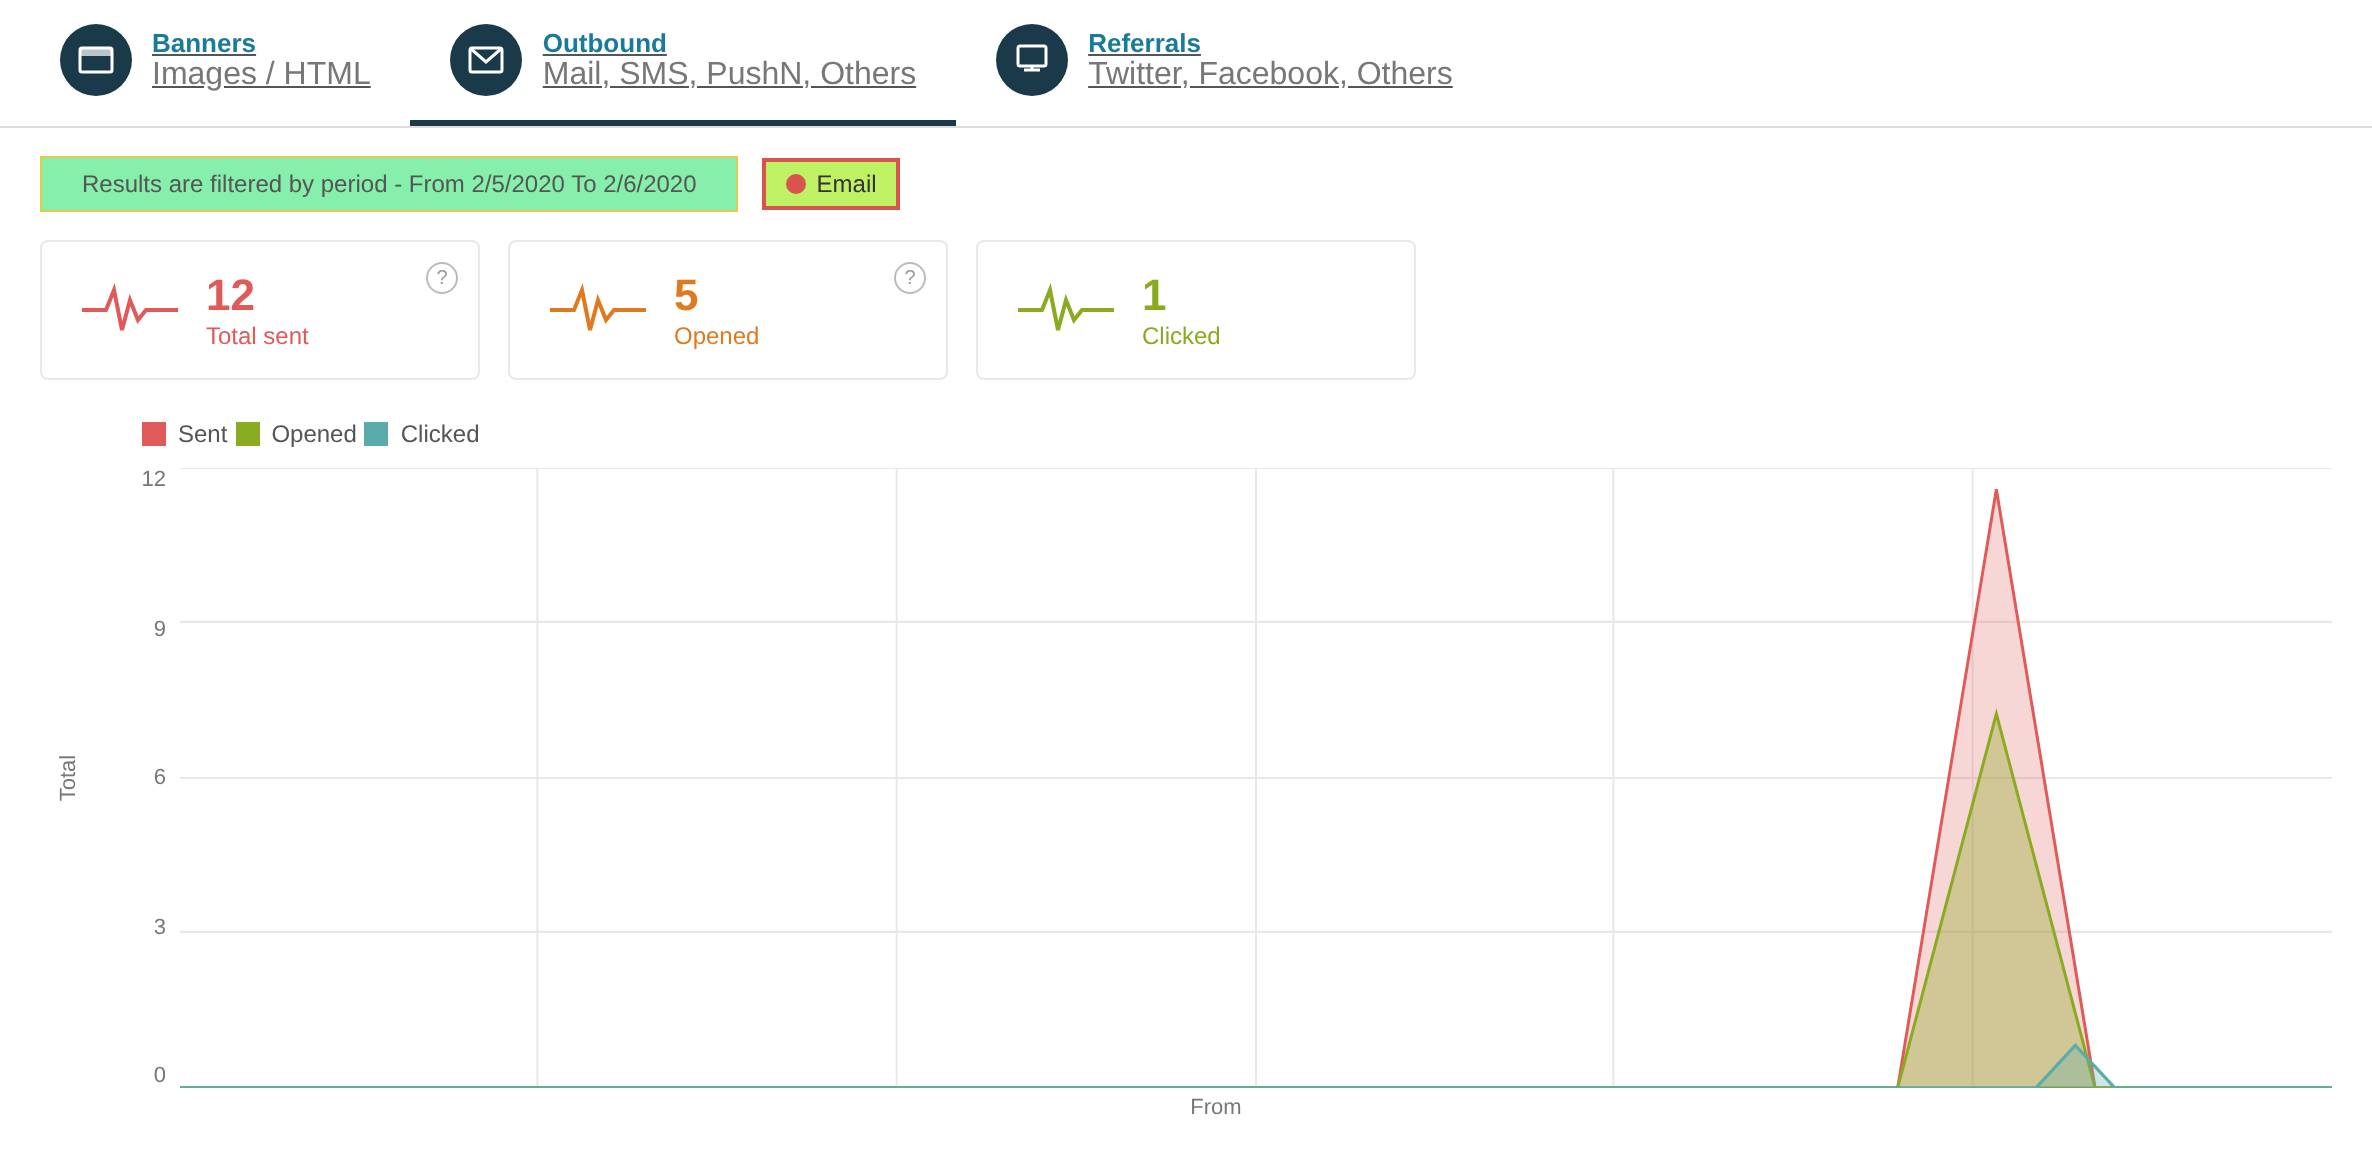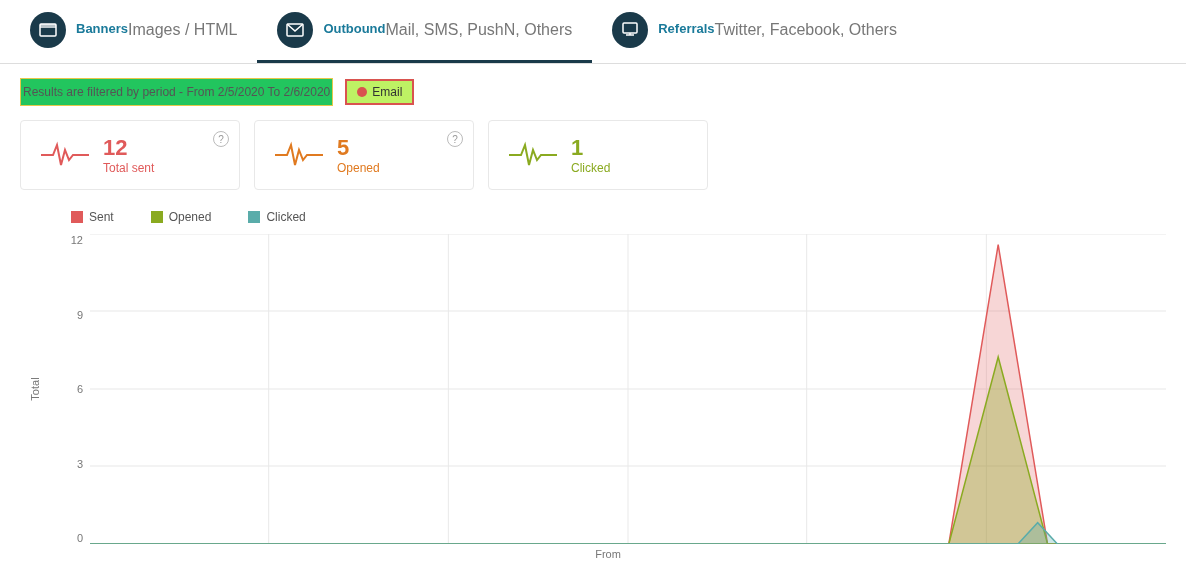--- a/index.html
+++ b/index.html
@@ -8,27 +8,27 @@
     .main-container { background: #fff; width: 1186px; min-height: 585px; }
 
     
     .tabs-bar { display: flex; background: #fff; border-bottom: 1px solid #ddd; padding: 0 10px; }
     .tab-item { display: flex; align-items: center; gap: 10px; padding: 12px 20px; cursor: pointer; border-bottom: 3px solid transparent; color: #555; text-decoration: none; }
     .tab-item.active { border-bottom: 3px solid #1a3a4a; }
     .tab-icon { width: 36px; height: 36px; border-radius: 50%; display: flex; align-items: center; justify-content: center; color: white; font-size: 16px; flex-shrink: 0; }
     .tab-icon.banner-color { background: #1a3a4a; }
     .tab-icon.referral-color { background: #1a3a4a; }
     .tab-icon.outbound-color { background: #1a3a4a; }
-    .tab-text { display: flex; flex-direction: row; }
+    .tab-text { display: flex; flex-direction: column; text-decoration: underline; }
     .tab-title { font-weight: bold; font-size: 13px; color: #1a7a9a; }
     .tab-sub { font-size: 16px; color: #777; }
 
     
     .filter-bar { display: flex; align-items: center; gap: 12px; padding: 14px 20px; }
-    .filter-text { border: 1px solid #e6c84a; padding: 6px 2px; font-size: 12px; color: #555; background: #22c55e; }
+    .filter-text { border: 1px solid #e6c84a; padding: 6px 20px; font-size: 12px; color: #555; background: #86efac; }
     .email-badge { display: flex; align-items: center; gap: 5px; border: 2px solid #d9534f; padding: 4px 10px; font-size: 12px; color: #333; background: #bef264; cursor: pointer; }
     .email-dot { width: 10px; height: 10px; border-radius: 50%; background: #d9534f; }
 
     
     .stats-row { display: flex; gap: 0; padding: 0 20px 10px 20px; }
     .stat-card { border: 1px solid #e8e8e8; border-radius: 4px; padding: 14px 20px; display: flex; align-items: center; gap: 14px; min-width: 220px; margin-right: 14px; background: #fff; position: relative; }
     .stat-card:last-child { margin-right: 0; }
     .stat-icon { display: flex; align-items: center; }
     .stat-values { display: flex; flex-direction: column; }
     .stat-number { font-size: 22px; font-weight: bold; }
@@ -39,21 +39,21 @@
     .stat-label.orange { color: #e07a20; }
     .stat-number.green { color: #8aaa20; }
     .stat-label.green { color: #8aaa20; }
     .help-icon { position: absolute; top: 10px; right: 10px; width: 16px; height: 16px; border-radius: 50%; border: 1px solid #bbb; display: flex; align-items: center; justify-content: center; color: #999; font-size: 10px; cursor: pointer; }
 
     
     .pulse-svg { width: 48px; height: 30px; }
 
     
     .chart-area { padding: 10px 20px 10px 10px; }
-    .chart-legend { display: flex; gap: 36px; padding: 0 0 10px 60px; align-items: center; }
+    .chart-legend { display: flex; gap: 3px; padding: 0 0 10px 60px; align-items: center; }
     .legend-item { display: flex; align-items: center; gap: 5px; font-size: 12px; color: #555; }
     .x-axis-label { text-align: center; font-size: 11px; color: #777; padding: 4px 0; margin-left: 40px; }
   </style>
 </head>
 <body>
 
 <div class="main-container">
 
   <div class="tabs-bar">
     <div class="tab-item">

